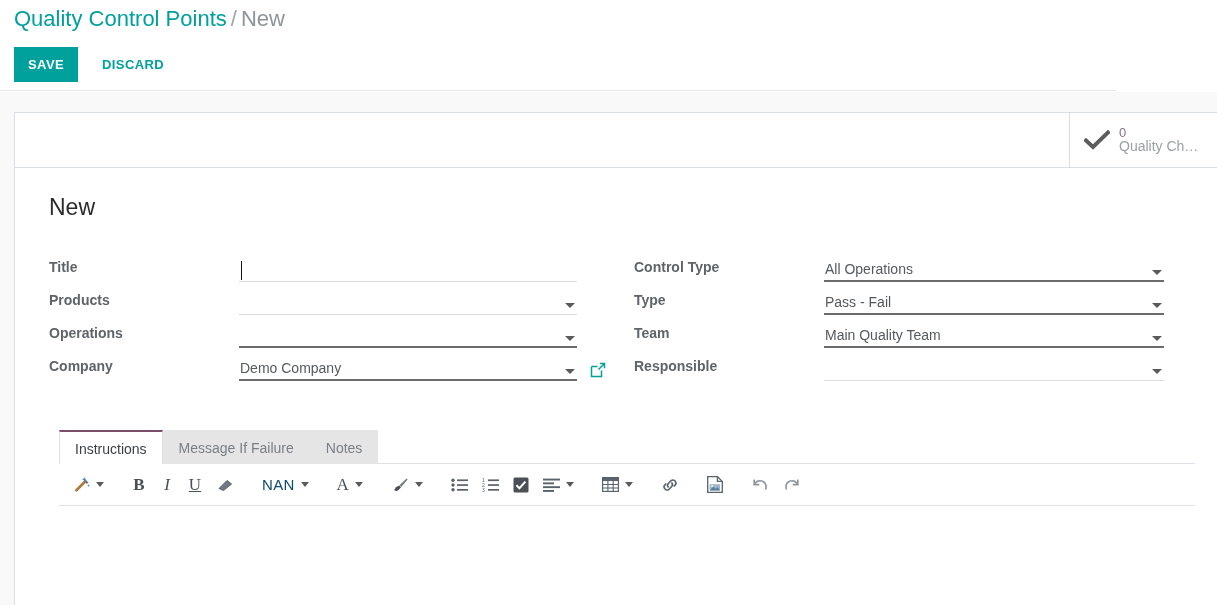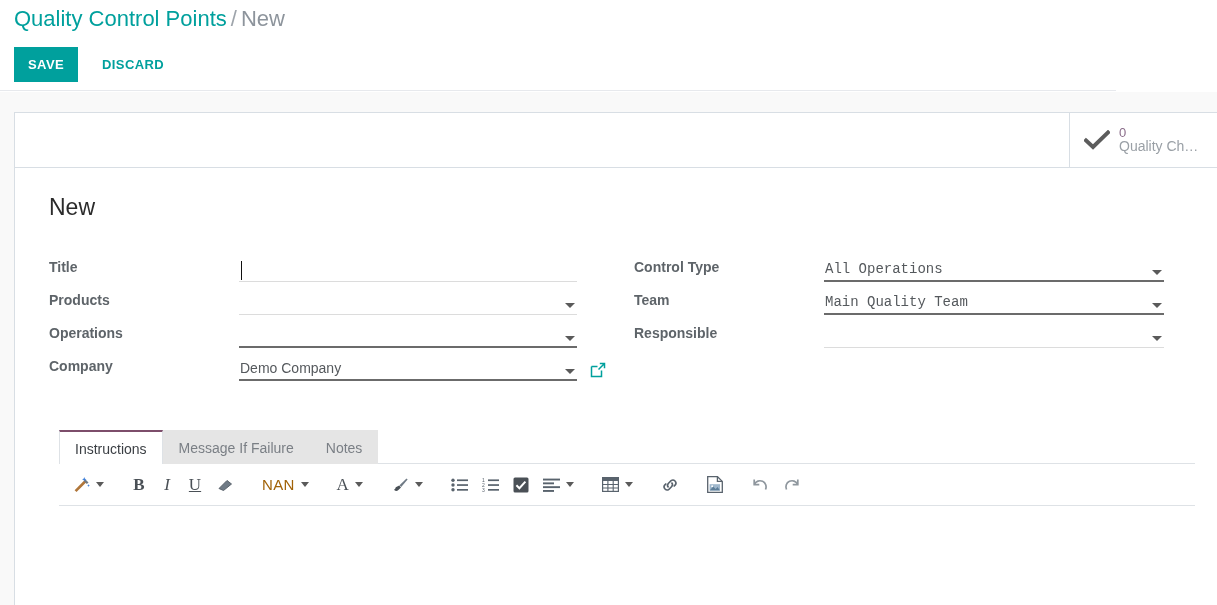--- a/index.html
+++ b/index.html
@@ -92,21 +92,21 @@
     border-top: 5px solid #5a5a5a;
   }
   .text-cursor {
     position: absolute; left: 2px; bottom: 4px; width: 1px; height: 19px; background: #111;
   }
   .ext-link {
     position: absolute; right: -29px; bottom: 5px; width: 16px; height: 16px; cursor: pointer;
   }
 
   .col.left .fld-ctl { max-width: 338px; }
-  .col.right .fld-ctl { max-width: 340px; font-family: Liberation Mono, monospace; }
+  .col.right .fld-ctl { max-width: 340px; }
 
   
   .notebook { margin-top: 44px; padding-left: 22px; }
   .tabs { display: flex; align-items: flex-end; border-bottom: 1px solid #dee2e6; height: 35px; }
   .tab {
     font-size: 14px; color: #7a7f85; background: #e5e5e5;
     padding: 0 15px; height: 34px; line-height: 34px;
     border: 1px solid transparent; border-bottom: none; cursor: pointer;
     margin-bottom: -1px; position: relative;
   }
@@ -129,21 +129,21 @@
   }
   .tb-item.gap { margin-right: 16px; }
   .tb-caret {
     width:0;height:0; margin-left: 6px;
     border-left: 4px solid transparent; border-right: 4px solid transparent;
     border-top: 5px solid #5a5a5a;
   }
   .tb-b { font-family: "Liberation Serif", serif; font-weight: bold; font-size: 17px; color:#4a5056; }
   .tb-i { font-family: "Liberation Serif", serif; font-style: italic; font-size: 17px; color:#4a5056; }
   .tb-u { font-family: "Liberation Serif", serif; font-size: 17px; text-decoration: underline; color:#4a5056; }
-  .tb-nan { font-size: 15px; color: #a16207; letter-spacing: .3px; }
+  .tb-nan { font-size: 15px; color: #0c4a6e; letter-spacing: .3px; }
   .tb-a { font-family: "Liberation Serif", serif; font-size: 17px; color:#4a5056; }
 
   .editor-body { height: 78px; background: #ffffff; }
 
   svg { display: block; }
 </style>
 </head>
 <body>
 
 <div class="page">
@@ -228,20 +228,27 @@
         <div class="col right">
 
           <div class="fld">
             <div class="fld-label">Control Type</div>
             <div class="fld-ctl">
               <div class="fld-input ul-dark">All Operations</div>
               <span class="caret-dn"></span>
             </div>
           </div>
 
+          <div class="fld">
+            <div class="fld-label">Type</div>
+            <div class="fld-ctl">
+              <div class="fld-input ul-dark">Pass - Fail</div>
+              <span class="caret-dn"></span>
+            </div>
+          </div>
 
           <div class="fld">
             <div class="fld-label">Team</div>
             <div class="fld-ctl">
               <div class="fld-input ul-dark">Main Quality Team</div>
               <span class="caret-dn"></span>
             </div>
           </div>
 
           <div class="fld">

